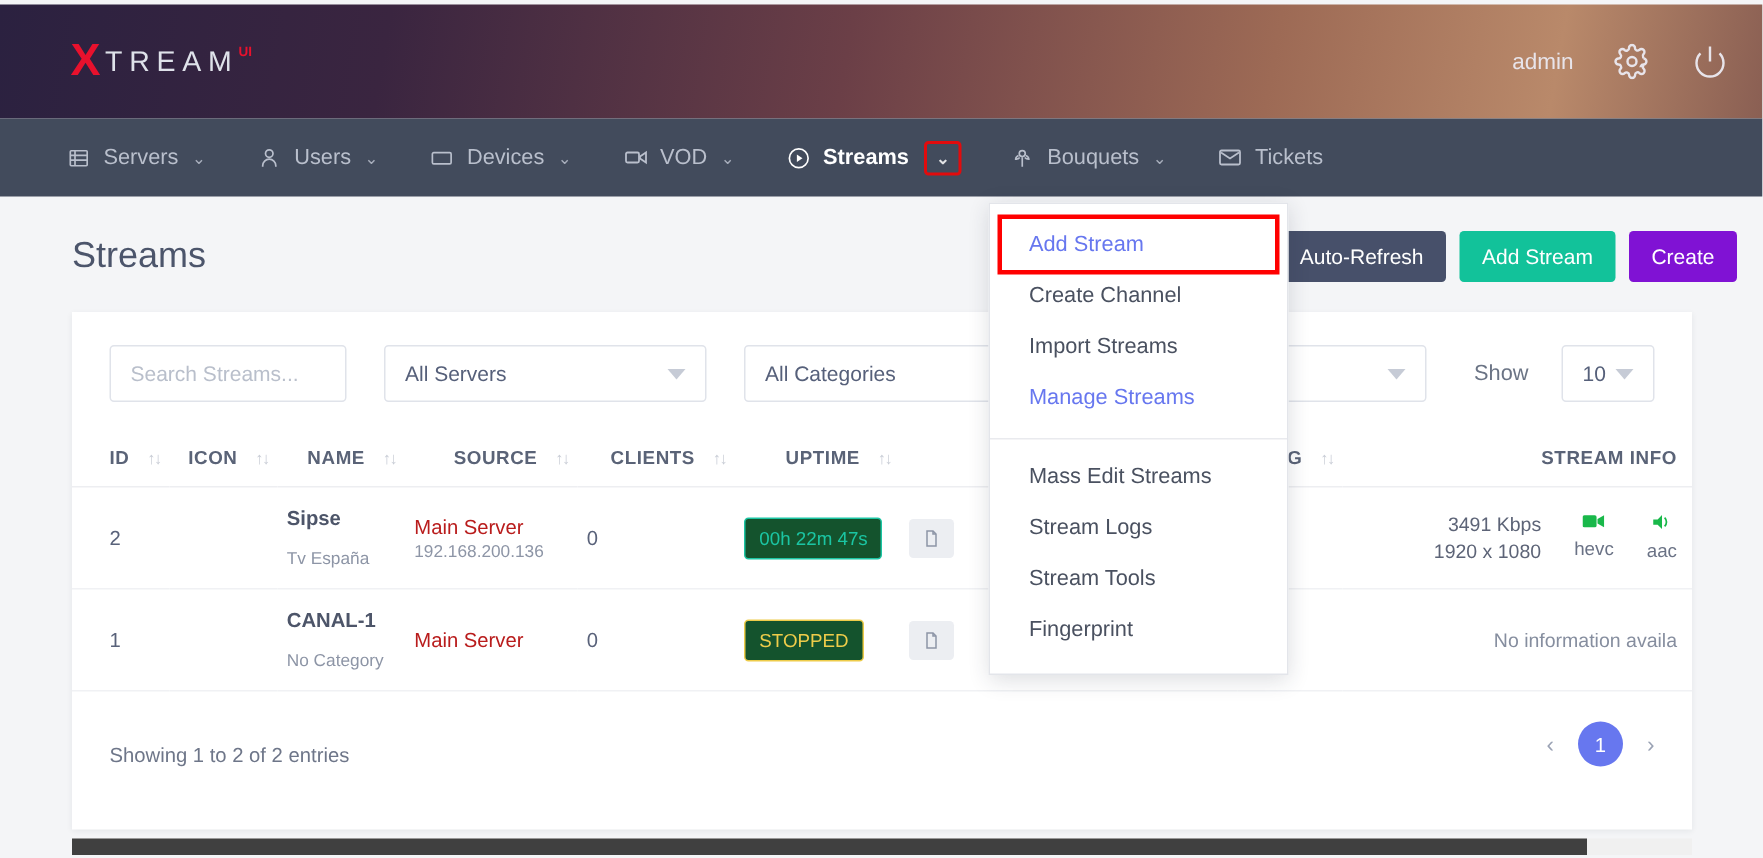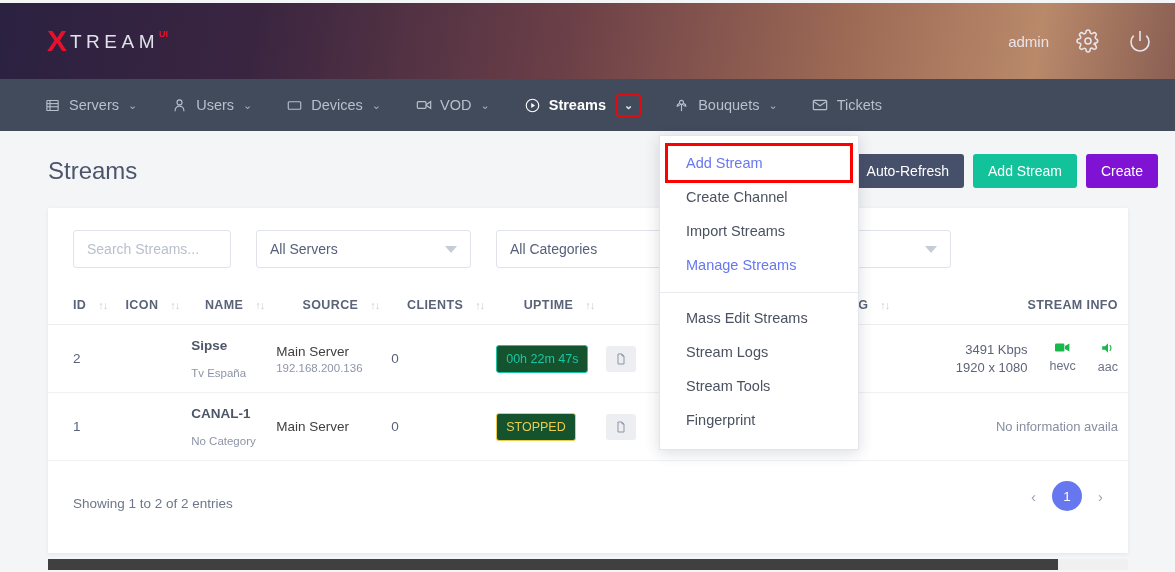--- a/index.html
+++ b/index.html
@@ -114,21 +114,21 @@
   }
   thead th:first-child { padding-left:25px; }
   .sorter { color:#c9cdd6; font-weight:normal; font-size:11px; margin-left:8px; letter-spacing:-1px; }
   tbody td {
     padding:13px 6px; font-size:13.5px; color:#59627a; border-bottom:1px solid #f0f1f4;
     vertical-align:middle;
   }
   tbody td:first-child { padding-left:25px; }
   .name-main { font-weight:bold; color:#4d5569; font-size:13.5px; }
   .name-sub  { font-size:11.5px; color:#8d95a6; margin-top:14px; }
-  .src-main  { color:#404040; font-size:13.5px; }
+  .src-main  { color:#b91c1c; font-size:13.5px; }
   .src-sub   { font-size:11.5px; color:#8d95a6; margin-top:3px; }
   .badge { display:inline-block; border-radius:3px; padding:6px 9px; font-size:12.5px; background:#14532d; }
   .badge-up   { border:1px solid #1bc5a3; color:#1bc5a3; }
   .badge-stop { border:1px solid #eecc4a; color:#eecc4a; }
   .act-btn {
     display:inline-flex; align-items:center; justify-content:center;
     width:30px; height:26px; background:#eceef2; border-radius:3px; margin-right:4px;
     color:#8d95a6; cursor:pointer;
   }
   .epg-circle {
@@ -294,20 +294,27 @@
         <span>All Servers</span>
         <span class="caret"></span>
       </div>
       <div class="field sel">
         <span>All Categories</span>
         <span class="caret"></span>
       </div>
       <div class="field sel">
         <span>er</span>
         <span class="caret"></span>
+      </div>
+      <div class="show-wrap">
+        <span class="show-label">Show</span>
+        <div class="field tiny">
+          <span>10</span>
+          <span class="caret"></span>
+        </div>
       </div>
     </div>
 
     <table>
       <thead>
         <tr>
           <th style="width:52px">
             <span>ID</span>
             <span class="sorter">↑↓</span>
           </th>

